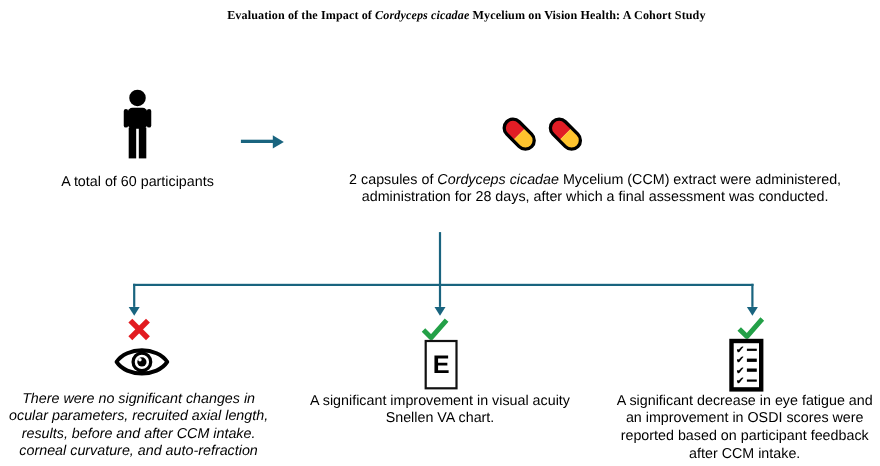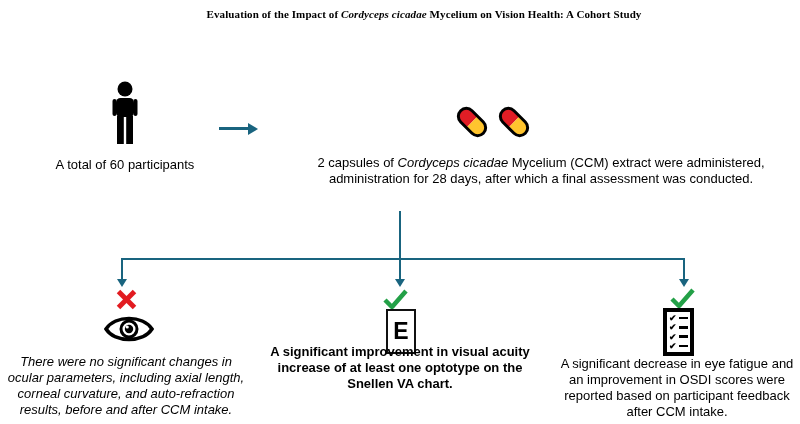--- a/index.html
+++ b/index.html
@@ -122,36 +122,35 @@
   <div class="abs" style="left:104px;top:311px;">
     <svg width="50" height="36" viewBox="0 0 50 36" aria-hidden="true">
       <path class="ink-stroke" d="M2,18 C11,4 39,4 48,18 C39,32 11,32 2,18 Z" stroke-width="3.6"></path>
       <circle class="ink-stroke" cx="25" cy="18" r="8" stroke-width="3"></circle>
       <circle class="ink-fill" cx="25" cy="18" r="4.2"></circle>
       <circle cx="23.2" cy="16" r="1.6" fill="#fff"></circle>
     </svg>
   </div>
   <div class="abs txt" style="left:0px;top:354px;width:252px;font-style:italic;">
     <div class="tline">There were no significant changes in</div>
-    <div class="tline">ocular parameters, including axial length,</div>
+    <div class="tline">ocular parameters, recruited axial length,</div>
+    <div class="tline">results, before and after CCM intake.</div>
     <div class="tline">corneal curvature, and auto-refraction</div>
-    <div class="tline">results, before and after CCM intake.</div>
   </div>
 
   <div class="abs" style="left:382px;top:288px;">
     <svg class="check-svg" width="27" height="22" viewBox="0 0 27 22" aria-hidden="true">
       <polyline points="3,12 10,19 24,3"></polyline>
     </svg>
   </div>
   <div class="abs snellen" style="left:386px;top:309px;">
     <span>E</span>
   </div>
-  <div class="abs txt" style="left:260px;top:344px;width:280px;font-weight:bold;">
+  <div class="abs txt" style="left:260px;top:356px;width:280px;">
     <div class="tline">A significant improvement in visual acuity</div>
-    <div class="tline">increase of at least one optotype on the</div>
     <div class="tline">Snellen VA chart.</div>
   </div>
 
   <div class="abs" style="left:669px;top:287px;">
     <svg class="check-svg" width="27" height="22" viewBox="0 0 27 22" aria-hidden="true">
       <polyline points="3,12 10,19 24,3"></polyline>
     </svg>
   </div>
   <div class="abs checklist" style="left:663px;top:308px;">
     <div class="cl-row">

